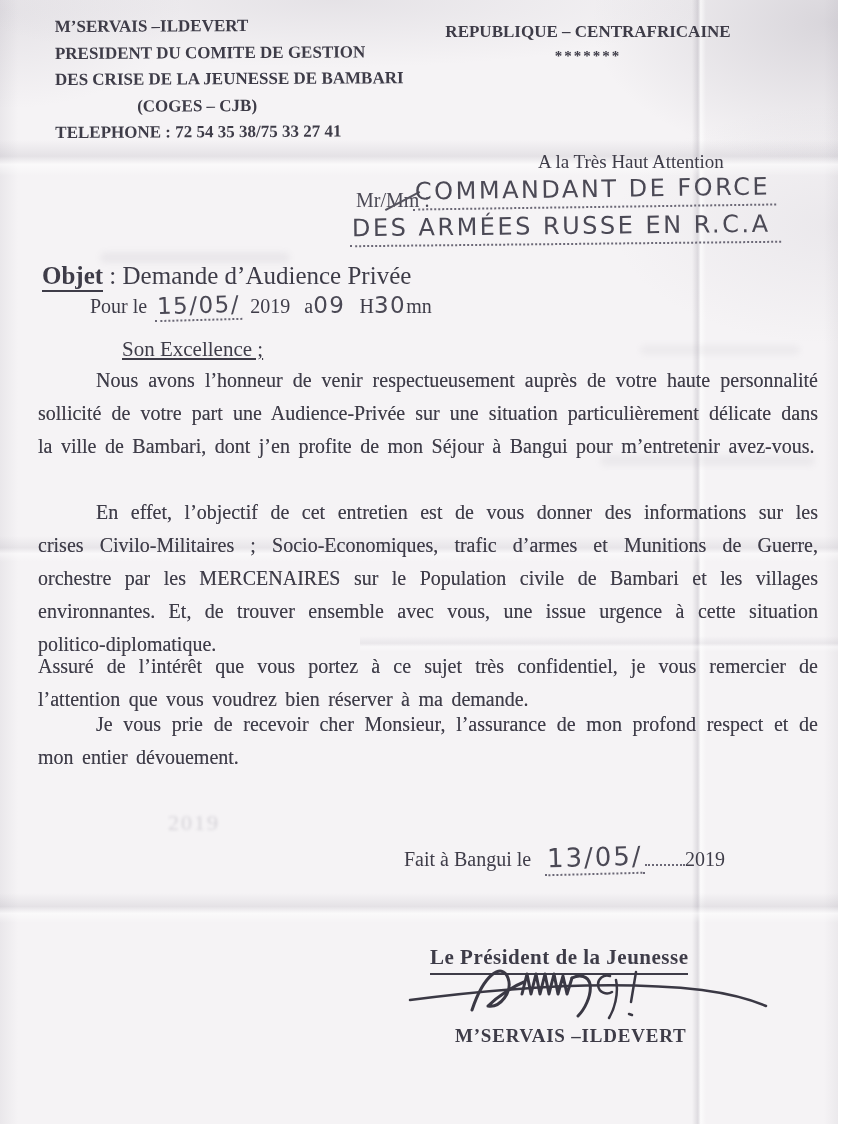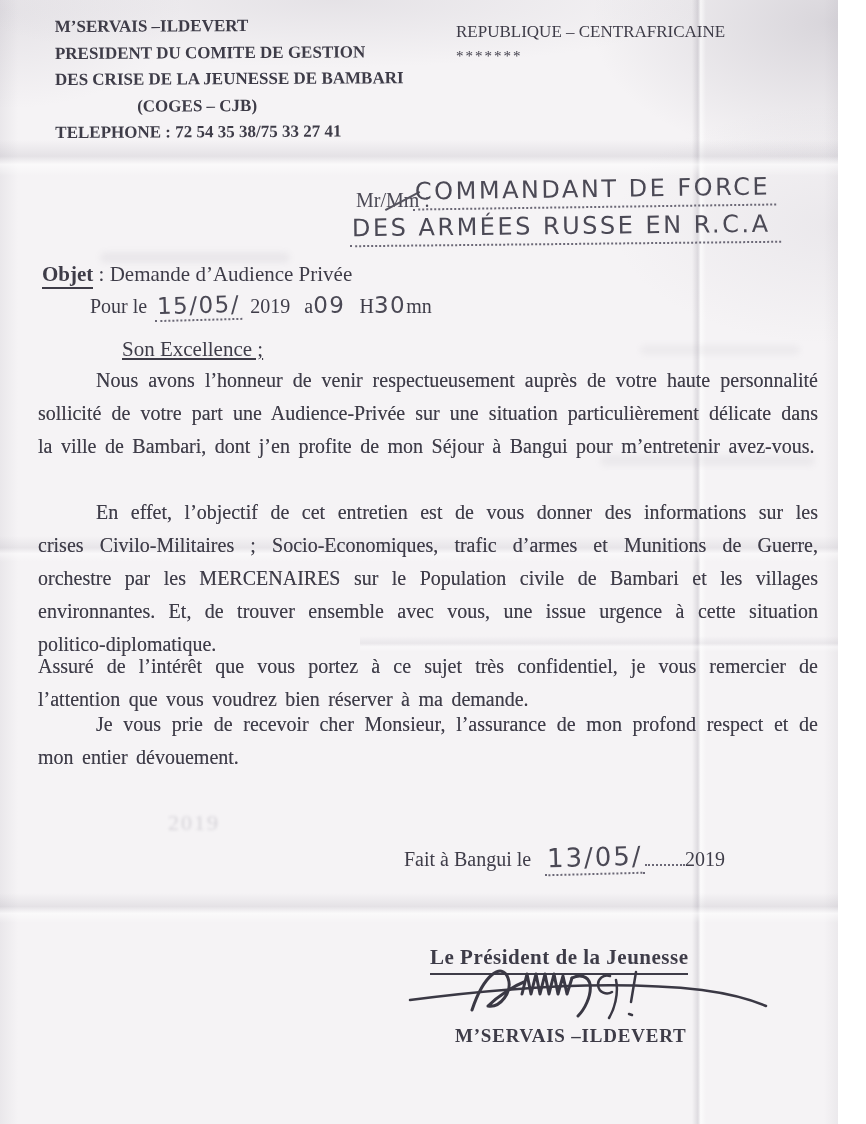--- a/index.html
+++ b/index.html
@@ -28,37 +28,37 @@
   .s1{left:100px;top:252px;width:190px;height:11px;opacity:.10;}
   .s2{left:600px;top:455px;width:215px;height:11px;opacity:.09;}
   .s3{left:640px;top:345px;width:160px;height:10px;opacity:.08;}
   .ghost{position:absolute;left:168px;top:810px;font-size:22px;color:#8a8694;
     opacity:.30;filter:blur(1.6px);letter-spacing:2px;}
 
   
   .lh-left{position:absolute;left:55px;top:13px;width:400px;font-weight:bold;
     font-size:17px;line-height:26.5px;transform:rotate(-.3deg);}
   .lh-left .centered{padding-left:82px;}
-  .lh-right{position:absolute;left:456px;top:20px;width:296px;
-    font-weight:normal;font-size:17px;line-height:24px;}
+  .lh-right{position:absolute;left:440px;top:20px;width:296px;text-align:center;
+    font-weight:bold;font-size:17px;line-height:24px;}
   .lh-right .stars{letter-spacing:2px;font-size:15px;}
 
   .attention{position:absolute;left:538px;top:151px;font-size:19px;}
   .mr-prefix{position:absolute;left:356px;top:189px;font-size:20px;color:#4b4955;text-align:center;}
   .slashed{position:relative;display:inline-block;}
   .slashed::after{content:"";position:absolute;left:-3px;right:-3px;top:46%;
     border-top:2px solid #56545f;transform:rotate(-28deg);}
 
   .hand{font-family:"DejaVu Sans", sans-serif;color:#4b4955;}
   .hw1{position:absolute;left:413px;top:175px;font-size:24px;letter-spacing:2.5px;
     transform:rotate(-.8deg);border-bottom:2px dotted #6b6876;padding:0 6px 3px 2px;}
   .hw2{position:absolute;left:350px;top:212px;font-size:24px;letter-spacing:2.5px;
     transform:rotate(-.6deg);border-bottom:2px dotted #6b6876;padding:0 10px 3px 2px;}
 
-  .objet-line{position:absolute;left:42px;top:262px;font-size:21px;}
+  .objet-line{position:absolute;left:42px;top:262px;font-size:25px;}
   .objet-label{font-weight:bold;border-bottom:2px solid #3e3c48;padding-bottom:1px;}
   .pour-line{position:absolute;left:90px;top:292px;font-size:20px;}
   .pour-line .hand{font-size:23px;letter-spacing:1.5px;}
   .hand-dotted{border-bottom:2px dotted #6b6876;display:inline-block;transform:rotate(-1.5deg);padding:0 2px 1px 2px;}
   .gap-s{display:inline-block;width:8px;}
   .gap-m{display:inline-block;width:14px;}
 
   .greeting{position:absolute;left:122px;top:337px;font-size:21px;text-decoration:underline;}
   .para{position:absolute;left:38px;width:780px;margin:0;font-size:20px;
     line-height:33px;text-align:justify;word-spacing:3.5px;
@@ -98,20 +98,21 @@
     <div>PRESIDENT DU COMITE DE GESTION</div>
     <div>DES CRISE DE LA JEUNESSE DE BAMBARI</div>
     <div class="centered">(COGES – CJB)</div>
     <div>TELEPHONE : 72 54 35 38/75 33 27 41</div>
   </div>
   <div class="lh-right">
     <div>REPUBLIQUE – CENTRAFRICAINE</div>
     <div class="stars">*******</div>
   </div>
 
+  <div class="attention">A la Très Haut Attention</div>
   <div class="mr-prefix"><span>Mr/</span><span class="slashed">Mm</span> <span>:</span></div>
   <div class="hand hw1">COMMANDANT DE FORCE</div>
   <div class="hand hw2">DES ARMÉES RUSSE EN R.C.A</div>
 
   <div class="objet-line"><span class="objet-label">Objet</span><span> : </span><span>Demande d’Audience Privée</span></div>
 
   <div class="pour-line"><span>Pour le</span><span class="gap-s"></span><span class="hand hand-dotted">15/05/</span><span class="gap-s"></span><span>2019</span><span class="gap-m"></span><span>a</span><span class="hand">09</span><span class="gap-m"></span><span>H</span><span class="hand">30</span><span>mn</span></div>
 
   <div class="greeting">Son Excellence ;</div>
   <p class="para indent p1">Nous avons l’honneur de venir respectueusement auprès de votre haute personnalité sollicité de votre part une Audience-Privée sur une situation particulièrement délicate dans la ville de Bambari, dont j’en profite de mon Séjour à Bangui pour m’entretenir avez-vous.</p>

